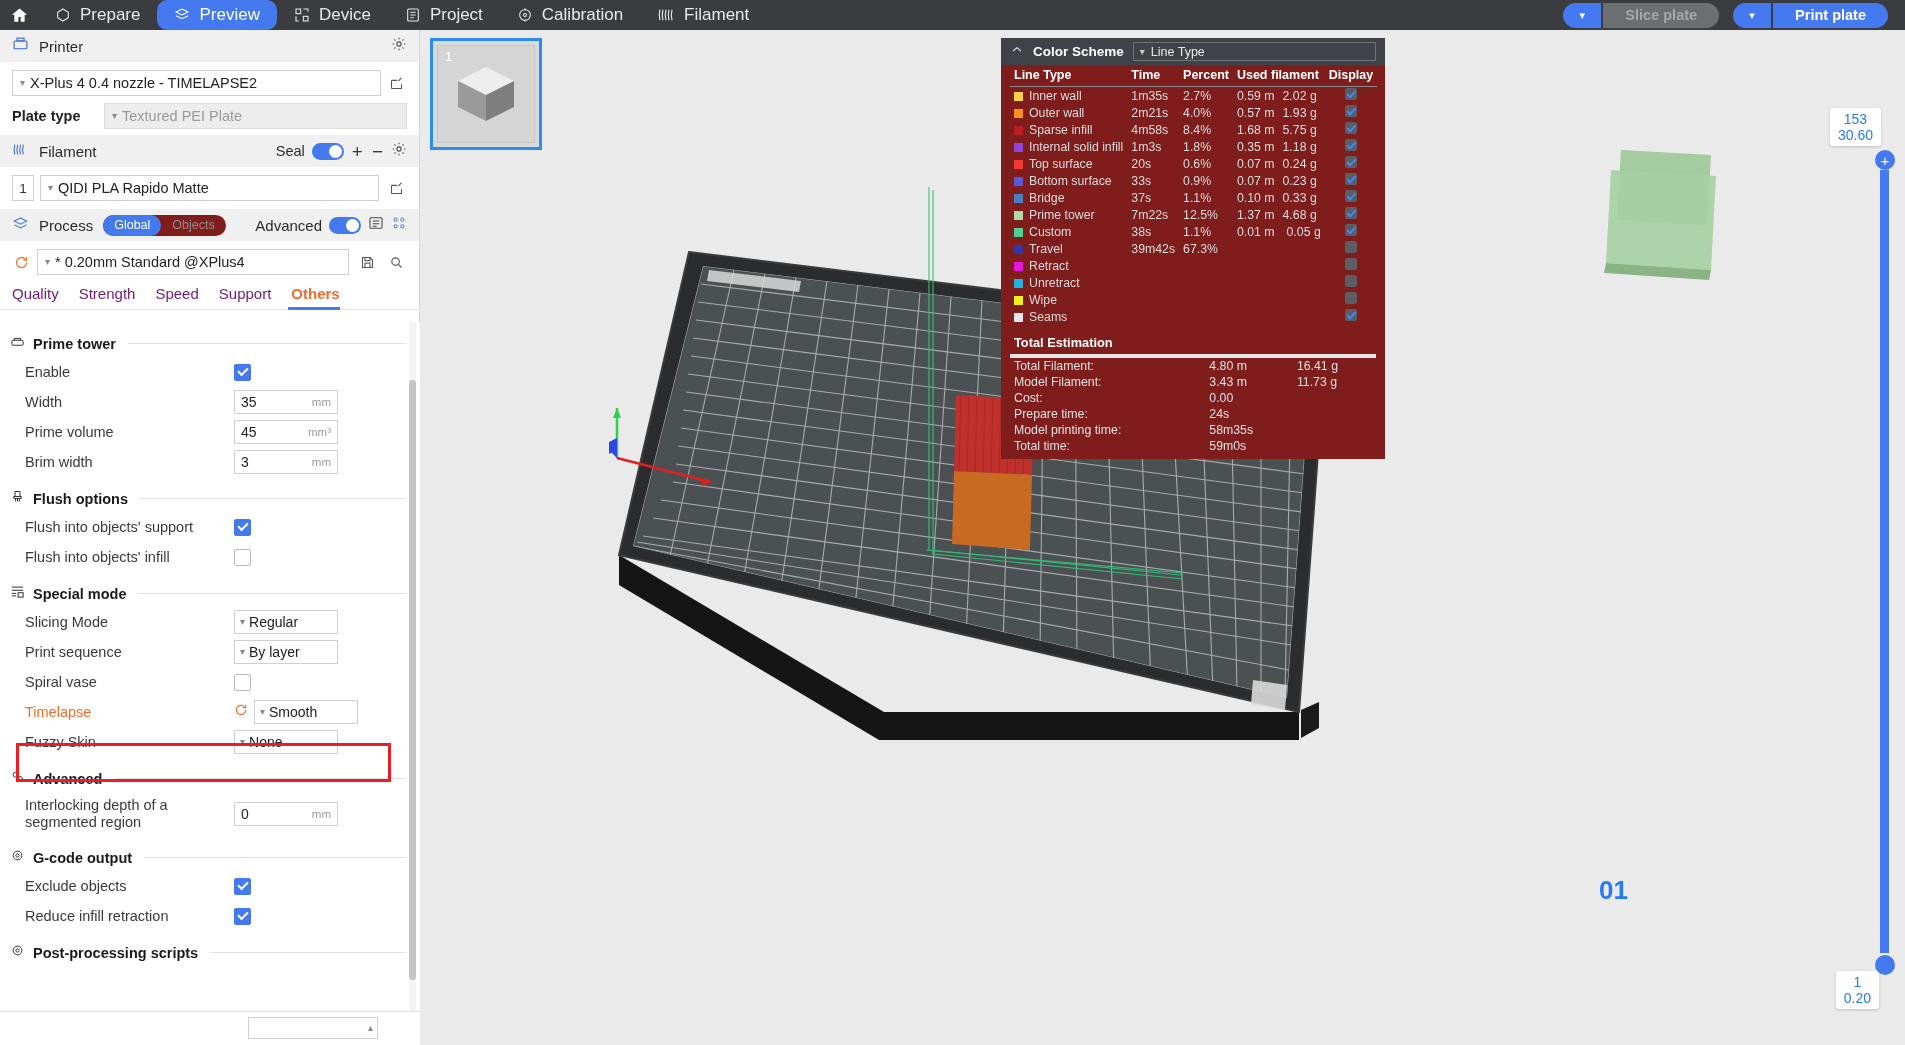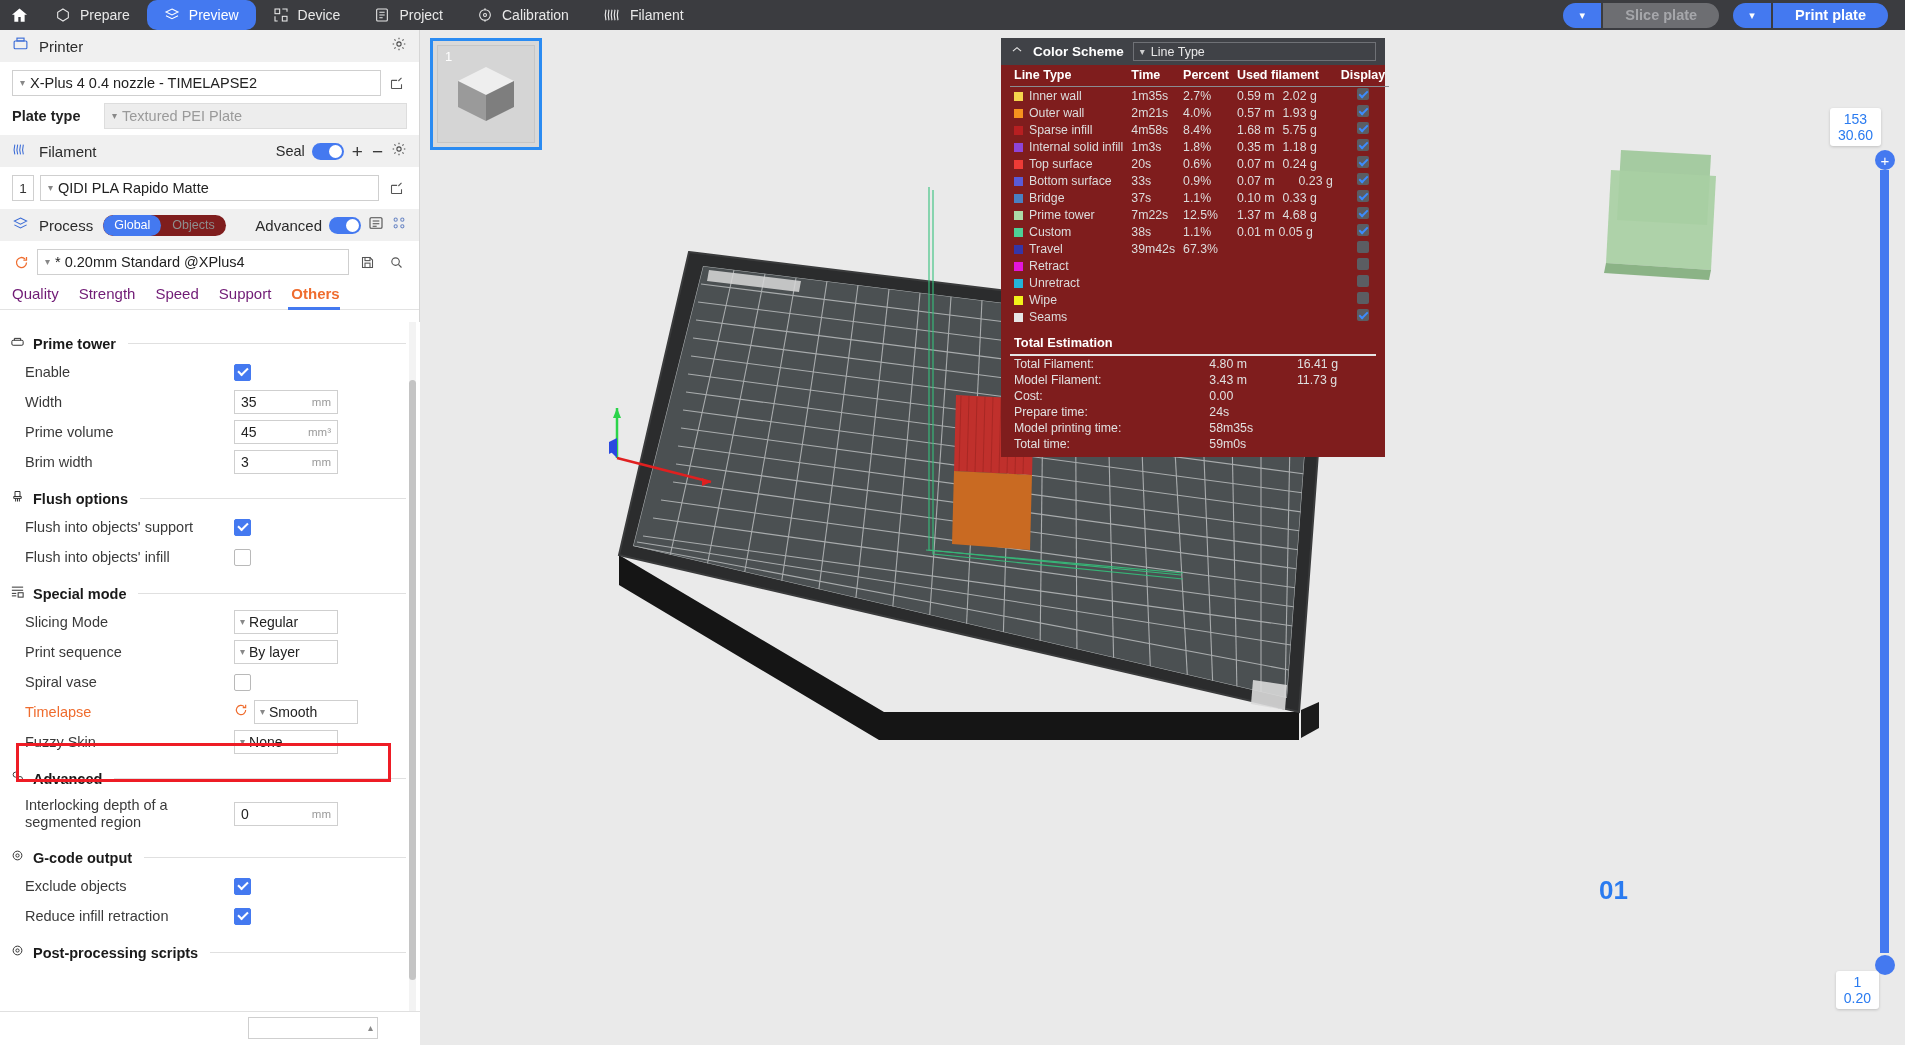--- a/index.html
+++ b/index.html
@@ -12,21 +12,21 @@
   #app { position: relative; width: 1905px; height: 1045px; }
 
   
   .topbar {
     position: absolute; top: 0; left: 0; width: 1905px; height: 30px;
     background: #3b3c40; display: flex; align-items: center;
   }
   .home-btn { width: 38px; height: 30px; display:flex; align-items:center; justify-content:center; }
   .menu-item {
     height: 30px; display: flex; align-items: center; gap: 9px;
-    padding: 0 17px; color: #e8e8e8; font-size: 14px; white-space: nowrap;
+    padding: 0 17px; color: #e8e8e8; font-size: 17px; white-space: nowrap;
   }
   .menu-item.active { background: #4479f0; color: #fff; border-radius: 10px; }
   .menu-icon { display:flex; align-items:center; }
   .topbar-right {
     margin-left: auto; display: flex; align-items: center; gap: 14px;
     padding-right: 17px;
   }
   .split-btn { display:flex; align-items:center; }
   .split-caret {
     width: 38px; height: 25px; background: #4479f0; color: #fff;
@@ -225,21 +225,21 @@
     width: 12px; height: 12px; background:#5b5d62; border-radius:2px; display:inline-block;
     position:relative;
   }
   .cs-check.on::after {
     content:""; position:absolute; left:2px; top:3px; width: 7px; height: 3px;
     border-left: 2px solid #3d8bfd; border-bottom: 2px solid #3d8bfd;
     transform: rotate(-45deg);
   }
   .cs-total-head {
     font-size: 12.8px; font-weight:bold; color:#fff; padding: 6px 4px 4px 4px;
-    border-bottom: 2px solid #e5e5e5; margin-top: 4px;
+    border-bottom: 4px solid #e5e5e5; margin-top: 4px;
   }
   table.cs-total { width:100%; border-collapse: collapse; font-size: 12.3px; }
   table.cs-total td { padding: 1px 4px; color:#e0e0e0; white-space:nowrap; }
 
   
   .layer-slider { position:absolute; right: 14px; top: 150px; bottom: 70px; width: 14px; }
   .ls-bar {
     position:absolute; left: 3px; top: 20px; bottom: 22px; width: 9px;
     background:#4479f0;
   }
@@ -845,42 +845,42 @@
               <td><span class="swatch" style="background: rgb(239, 59, 54);"></span><span>Top surface</span></td>
               <td>20s</td>
               <td>0.6%</td>
               <td><span>0.07 m</span><span style="margin-left: 8px;">0.24 g</span></td>
               <td style="text-align: center;"><span class="cs-check on"></span></td>
             </tr>
             <tr>
               <td><span class="swatch" style="background: rgb(90, 90, 214);"></span><span>Bottom surface</span></td>
               <td>33s</td>
               <td>0.9%</td>
-              <td><span>0.07 m</span><span style="margin-left: 24px;">0.23 g</span></td>
+              <td><span>0.07 m</span><span style="margin-left: 8px;">0.23 g</span></td>
               <td style="text-align: center;"><span class="cs-check on"></span></td>
             </tr>
             <tr>
               <td><span class="swatch" style="background: rgb(74, 127, 193);"></span><span>Bridge</span></td>
               <td>37s</td>
               <td>1.1%</td>
               <td><span>0.10 m</span><span style="margin-left: 8px;">0.33 g</span></td>
               <td style="text-align: center;"><span class="cs-check on"></span></td>
             </tr>
             <tr>
               <td><span class="swatch" style="background: rgb(173, 218, 166);"></span><span>Prime tower</span></td>
               <td>7m22s</td>
               <td>12.5%</td>
               <td><span>1.37 m</span><span style="margin-left: 8px;">4.68 g</span></td>
               <td style="text-align: center;"><span class="cs-check on"></span></td>
             </tr>
             <tr>
               <td><span class="swatch" style="background: rgb(78, 208, 150);"></span><span>Custom</span></td>
               <td>38s</td>
               <td>1.1%</td>
-              <td><span>0.01 m</span><span style="margin-left: 4px;">0.05 g</span></td>
+              <td><span>0.01 m</span><span style="margin-left: 12px;">0.05 g</span></td>
               <td style="text-align: center;"><span class="cs-check on"></span></td>
             </tr>
             <tr>
               <td><span class="swatch" style="background: rgb(53, 53, 168);"></span><span>Travel</span></td>
               <td>39m42s</td>
               <td>67.3%</td>
               <td><span></span><span style="margin-left: 8px;"></span></td>
               <td style="text-align: center;"><span class="cs-check"></span></td>
             </tr>
             <tr>

